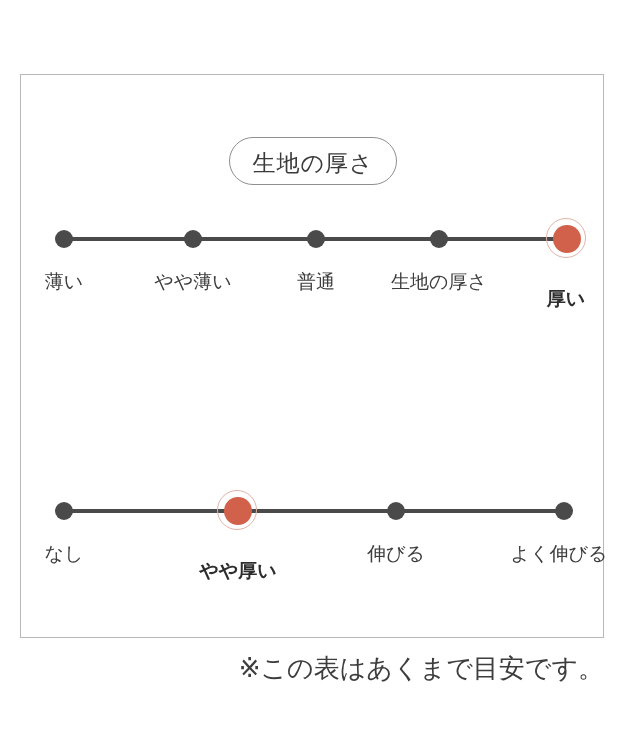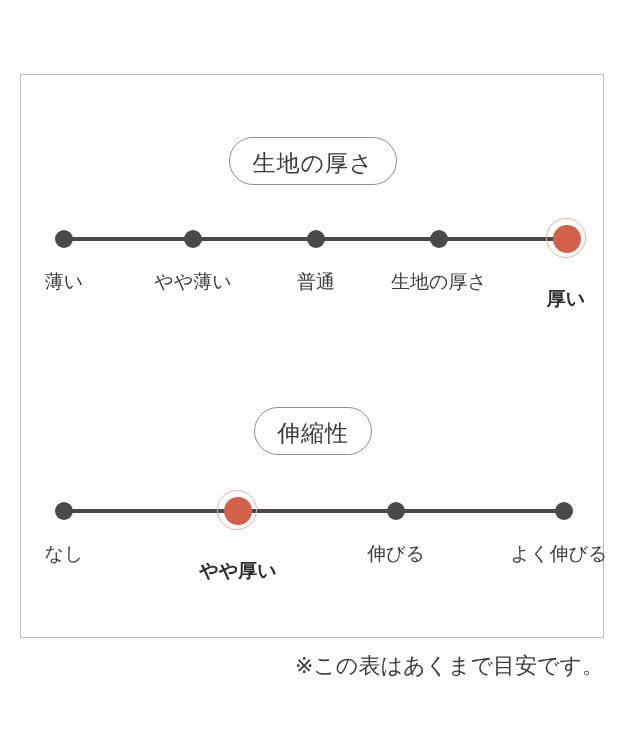--- a/index.html
+++ b/index.html
@@ -100,21 +100,21 @@
     font-weight: bold;
     color: #2e2e2e;
     margin-top: 17px;
   }
 
   
   #footnote {
     position: absolute;
     right: 21px;
     top: 652px;
-    font-size: 22px;
+    font-size: 26px;
     line-height: 1.3;
     color: #3d3d3d;
     white-space: nowrap;
   }
 </style>
 </head>
 <body>
 
 <div id="chart-frame">
 
@@ -131,23 +131,20 @@
     <div class="dot" style="left:418px;"></div>
     <div class="dot active" style="left:546px;"></div>
 
     <span class="tick-label" style="left:43px;text-align:right;">薄い</span>
     <span class="tick-label" style="left:172px;">やや薄い</span>
     <span class="tick-label" style="left:295px;text-align:right;">普通</span>
     <span class="tick-label" style="left:418px;">生地の厚さ</span>
     <span class="tick-label selected" style="left:545px;">厚い</span>
   </div>
 
-  <div class="scale-title-wrap" style="top:332px;">
-    <span class="scale-title">伸縮性</span>
-  </div>
 
   <div class="scale-block" style="top:434px;">
     <div class="track" style="left:43px; width:500px;"></div>
 
     <div class="dot" style="left:43px;"></div>
     <div class="dot active" style="left:217px;"></div>
     <div class="dot" style="left:375px;"></div>
     <div class="dot" style="left:543px;"></div>
 
     <span class="tick-label" style="left:43px;">なし</span>

